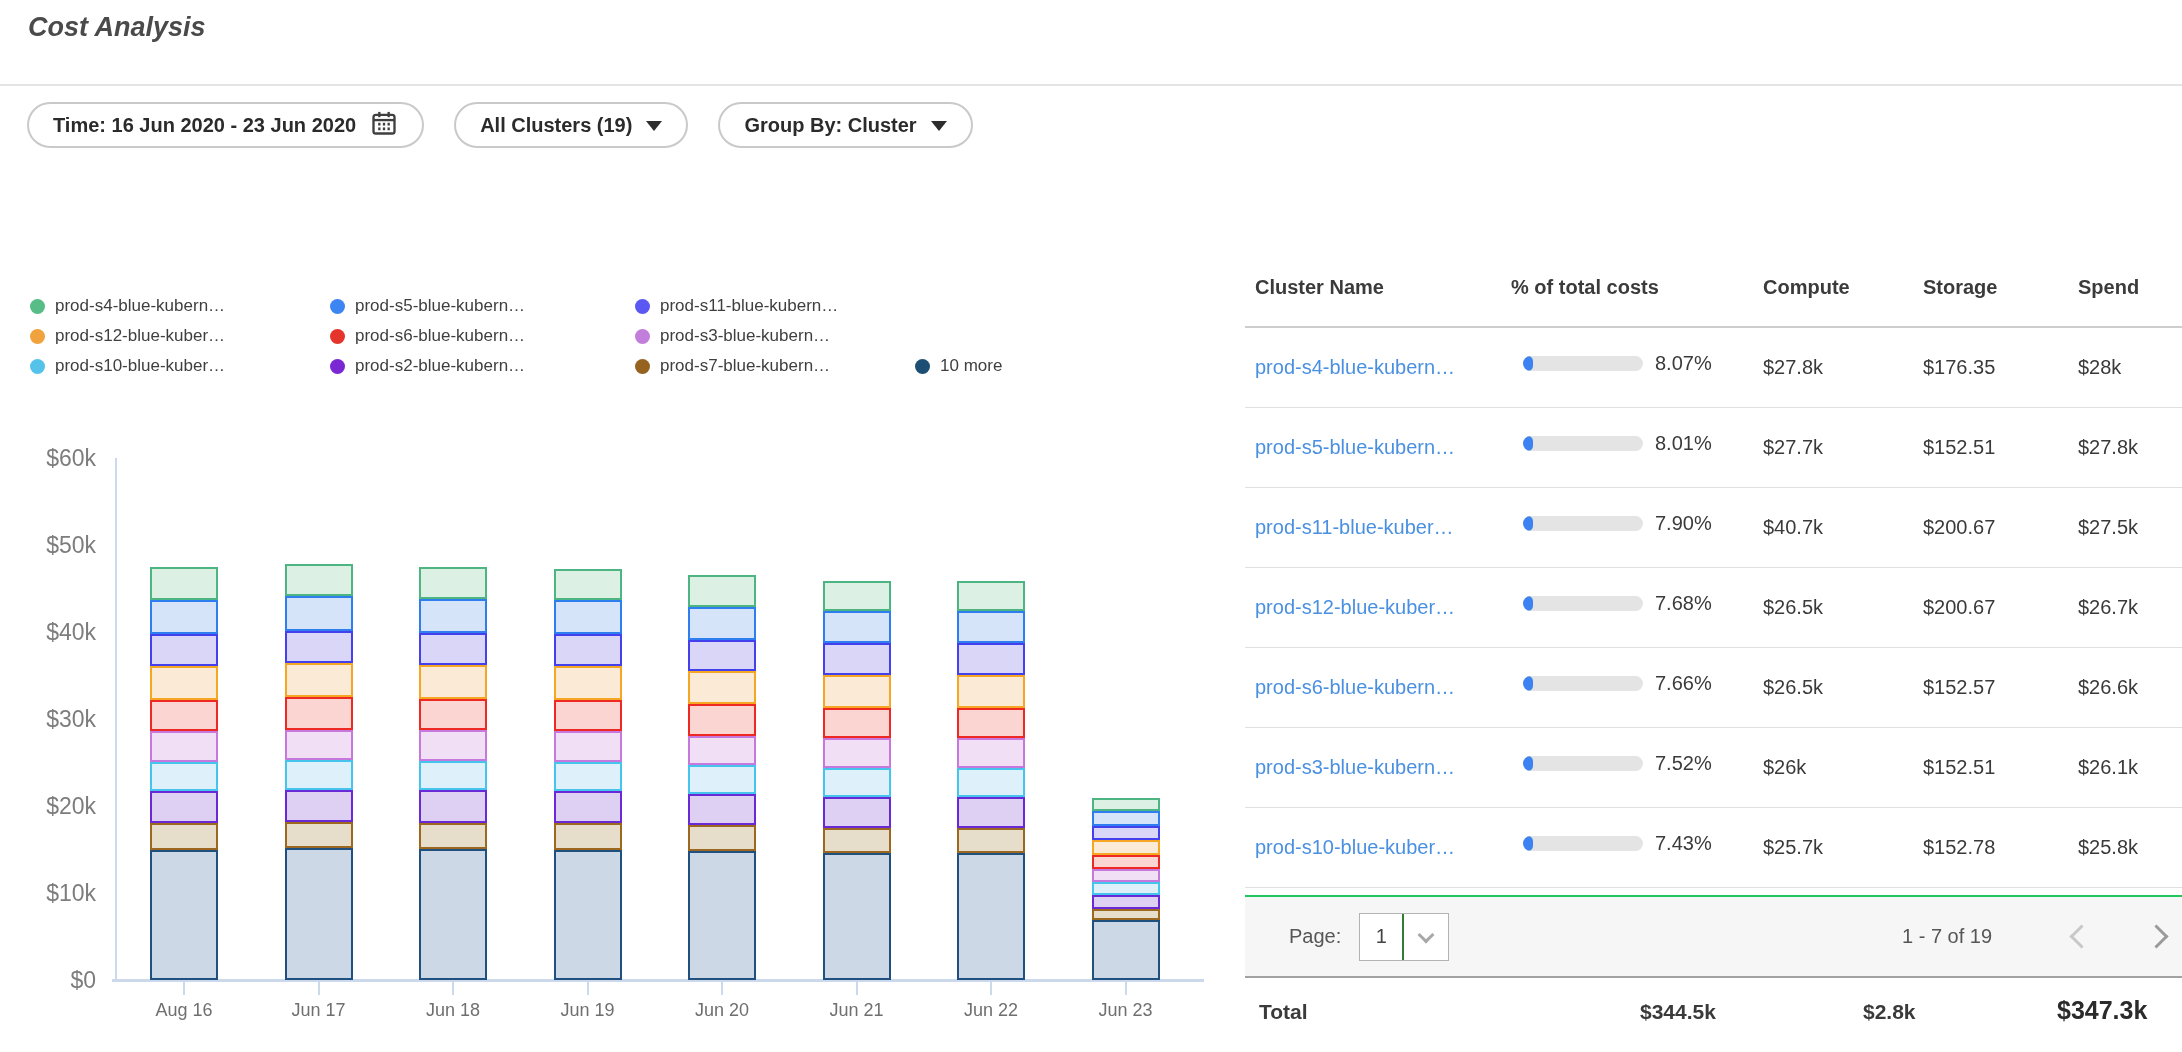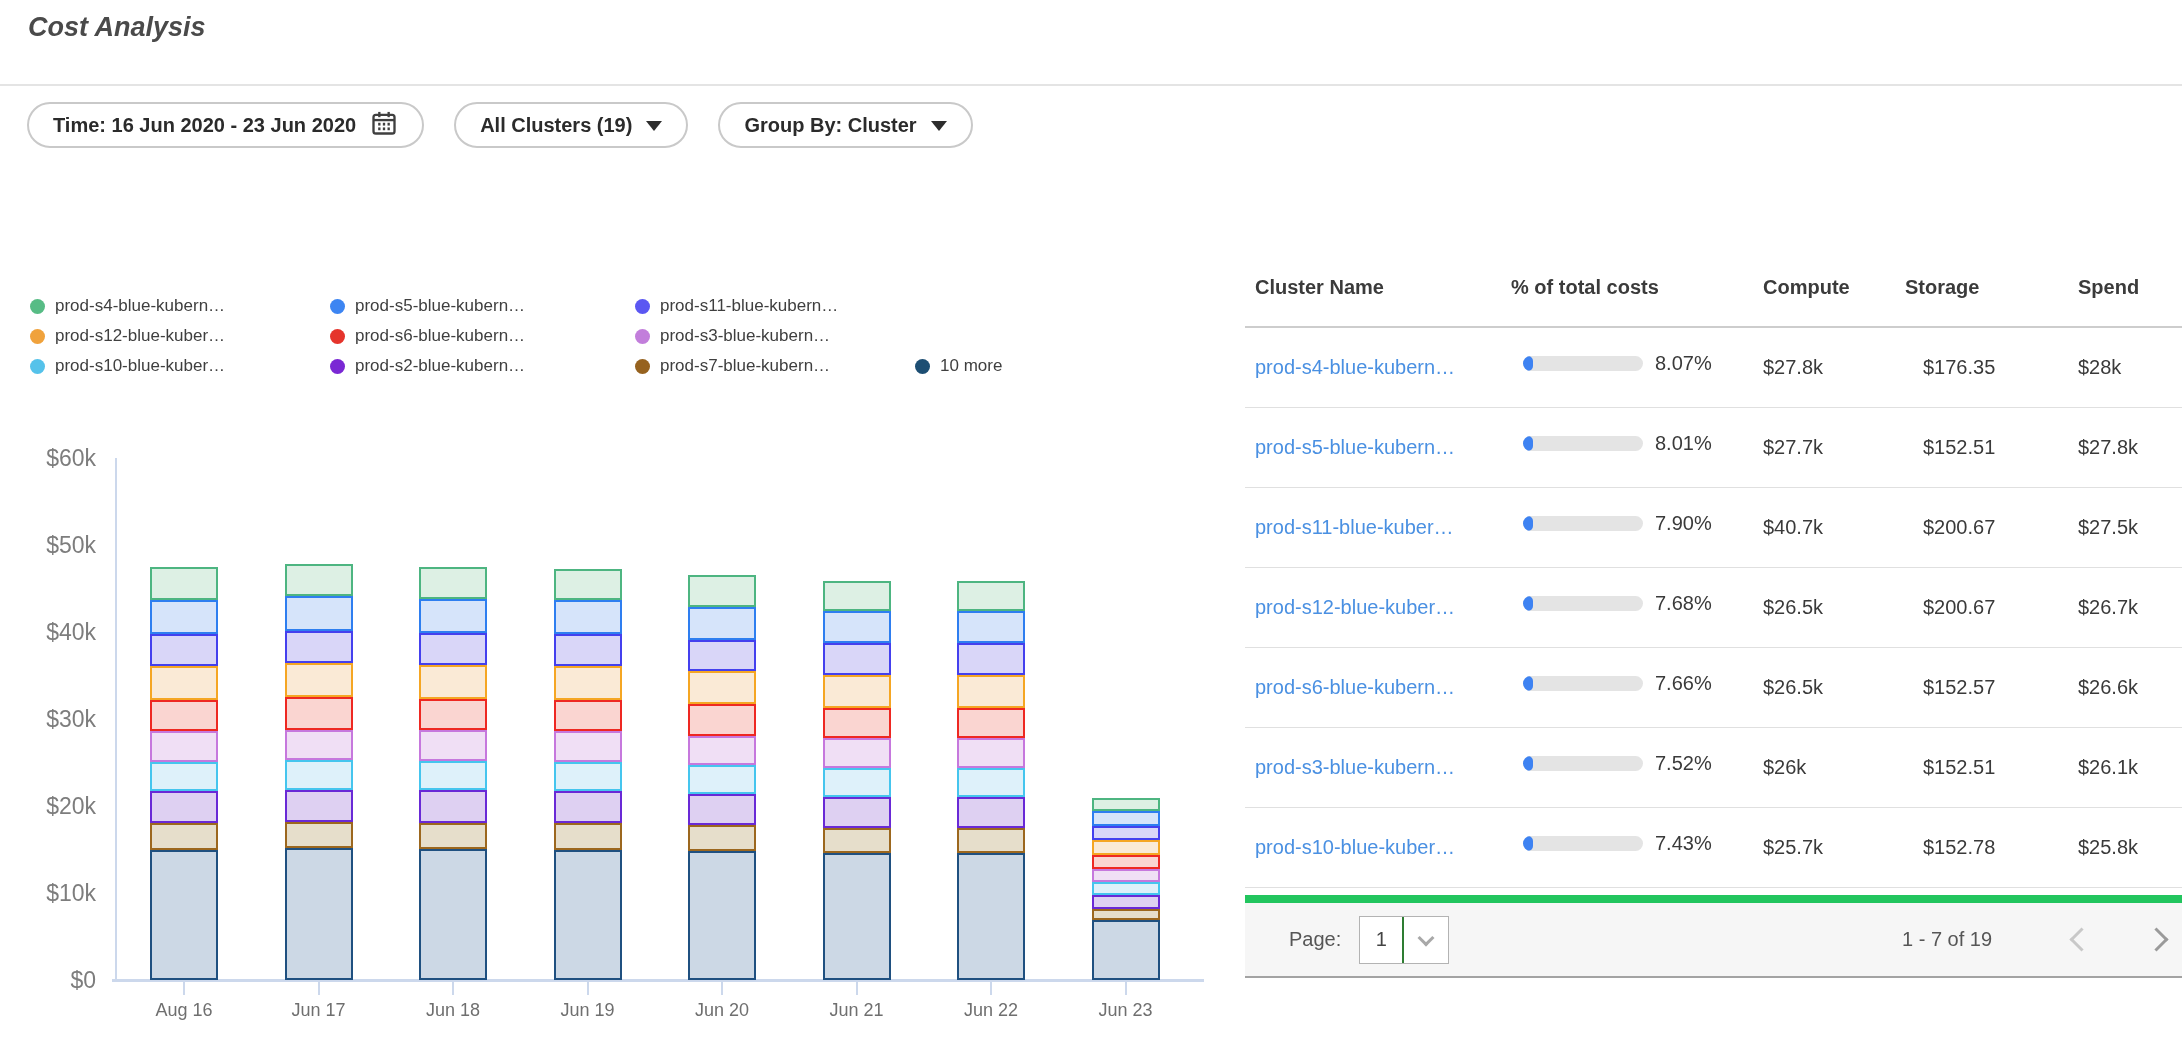--- a/index.html
+++ b/index.html
@@ -40,36 +40,36 @@
   .plot { position:absolute; left:0; top:18px; width:1225px; height:522px; }
   .bar { position:absolute; bottom:0; width:68px; display:flex; flex-direction:column-reverse; }
   .bar-seg { width:100%; border:2px solid; }
   .x-tick { position:absolute; top:542px; width:2px; height:13px; background:#ccd8ec; }
   .x-label { position:absolute; top:560px; width:130px; text-align:center; font-size:18px; color:#6f6f6f; }
 
   
   .costs-table { position:absolute; left:1245px; top:270px; width:937px; height:782px; }
   .thead { position:relative; height:58px; }
   .th { position:absolute; top:6px; font-size:20px; font-weight:600; color:#3b3b3b; }
-  .th-name{left:10px;} .th-pct{left:266px;} .th-compute{left:518px;} .th-storage{left:660px;text-align:center;} .th-spend{left:833px;text-align:right;}
+  .th-name{left:10px;} .th-pct{left:266px;} .th-compute{left:518px;} .th-storage{left:678px;text-align:center;} .th-spend{left:833px;text-align:right;}
   .thead-divider { position:absolute; left:0; bottom:0; width:100%; height:2px; background:#cdcdcd; }
   .trow { position:relative; height:80px; border-bottom:1px solid #e0e0e0; }
   .cell { position:absolute; top:28px; font-size:20px; color:#3a3a3a; }
   .c-name{left:10px; width:250px; white-space:nowrap; overflow:hidden;}
   .c-pct{left:278px; top:24px; display:flex; align-items:center;}
   .c-compute{left:518px;} .c-storage{left:678px;} .c-spend{left:833px;}
   .cluster-link { color:#4a90e2; text-decoration:none; cursor:pointer; font-size:20px; }
   .ptrack { width:120px; height:15px; border-radius:8px; background:#e4e4e4; position:relative; overflow:hidden; }
   .pfill { position:absolute; left:0; top:0; bottom:0; border-radius:8px; background:#3d82f2; }
   .pct-text { margin-left:12px; font-size:20px; color:#3a3a3a; }
 
   
   .pagination {
     position:absolute; left:0; top:625px; width:100%; height:83px; background:#f6f6f6;
-    border-top:8px solid #22c55e; border-bottom:2px solid #a3a3a3;
+    border-top:2px solid #22c55e; border-bottom:2px solid #a3a3a3;
     display:flex; align-items:center;
   }
   .page-label { margin-left:44px; font-size:20px; color:#565656; }
   .page-select { margin-left:18px; width:90px; height:48px; background:#fff; border:1px solid #b3b3b3; display:flex; align-items:center; cursor:pointer; }
   .page-select .num { width:42px; text-align:center; font-size:20px; color:#444; }
   .page-select .green-div { width:2px; height:46px; background:#2e7d32; }
   .sel-chev { width:12px; height:12px; border-left:3px solid #a8a8a8; border-bottom:3px solid #a8a8a8; transform:rotate(-45deg); margin:-4px auto 0; }
   .sel-chev-wrap { flex:1; display:flex; justify-content:center; align-items:center; }
   .range-label { position:absolute; left:657px; font-size:20px; color:#565656; }
   .chev { position:absolute; width:17px; height:17px; cursor:pointer; }
@@ -397,13 +397,19 @@
       <span class="green-div"></span>
       <span class="sel-chev-wrap">
           <span class="sel-chev"></span>
         </span>
     </div>
     <span class="range-label">1 - 7 of 19</span>
     <span class="chev chev-left"></span>
     <span class="chev chev-right"></span>
   </div>
 
+  <div class="total-row">
+    <span class="total-label">Total</span>
+    <span class="t-compute">$344.5k</span>
+    <span class="t-storage">$2.8k</span>
+    <span class="t-spend">$347.3k</span>
+  </div>
 </div>
 
 </body></html>

